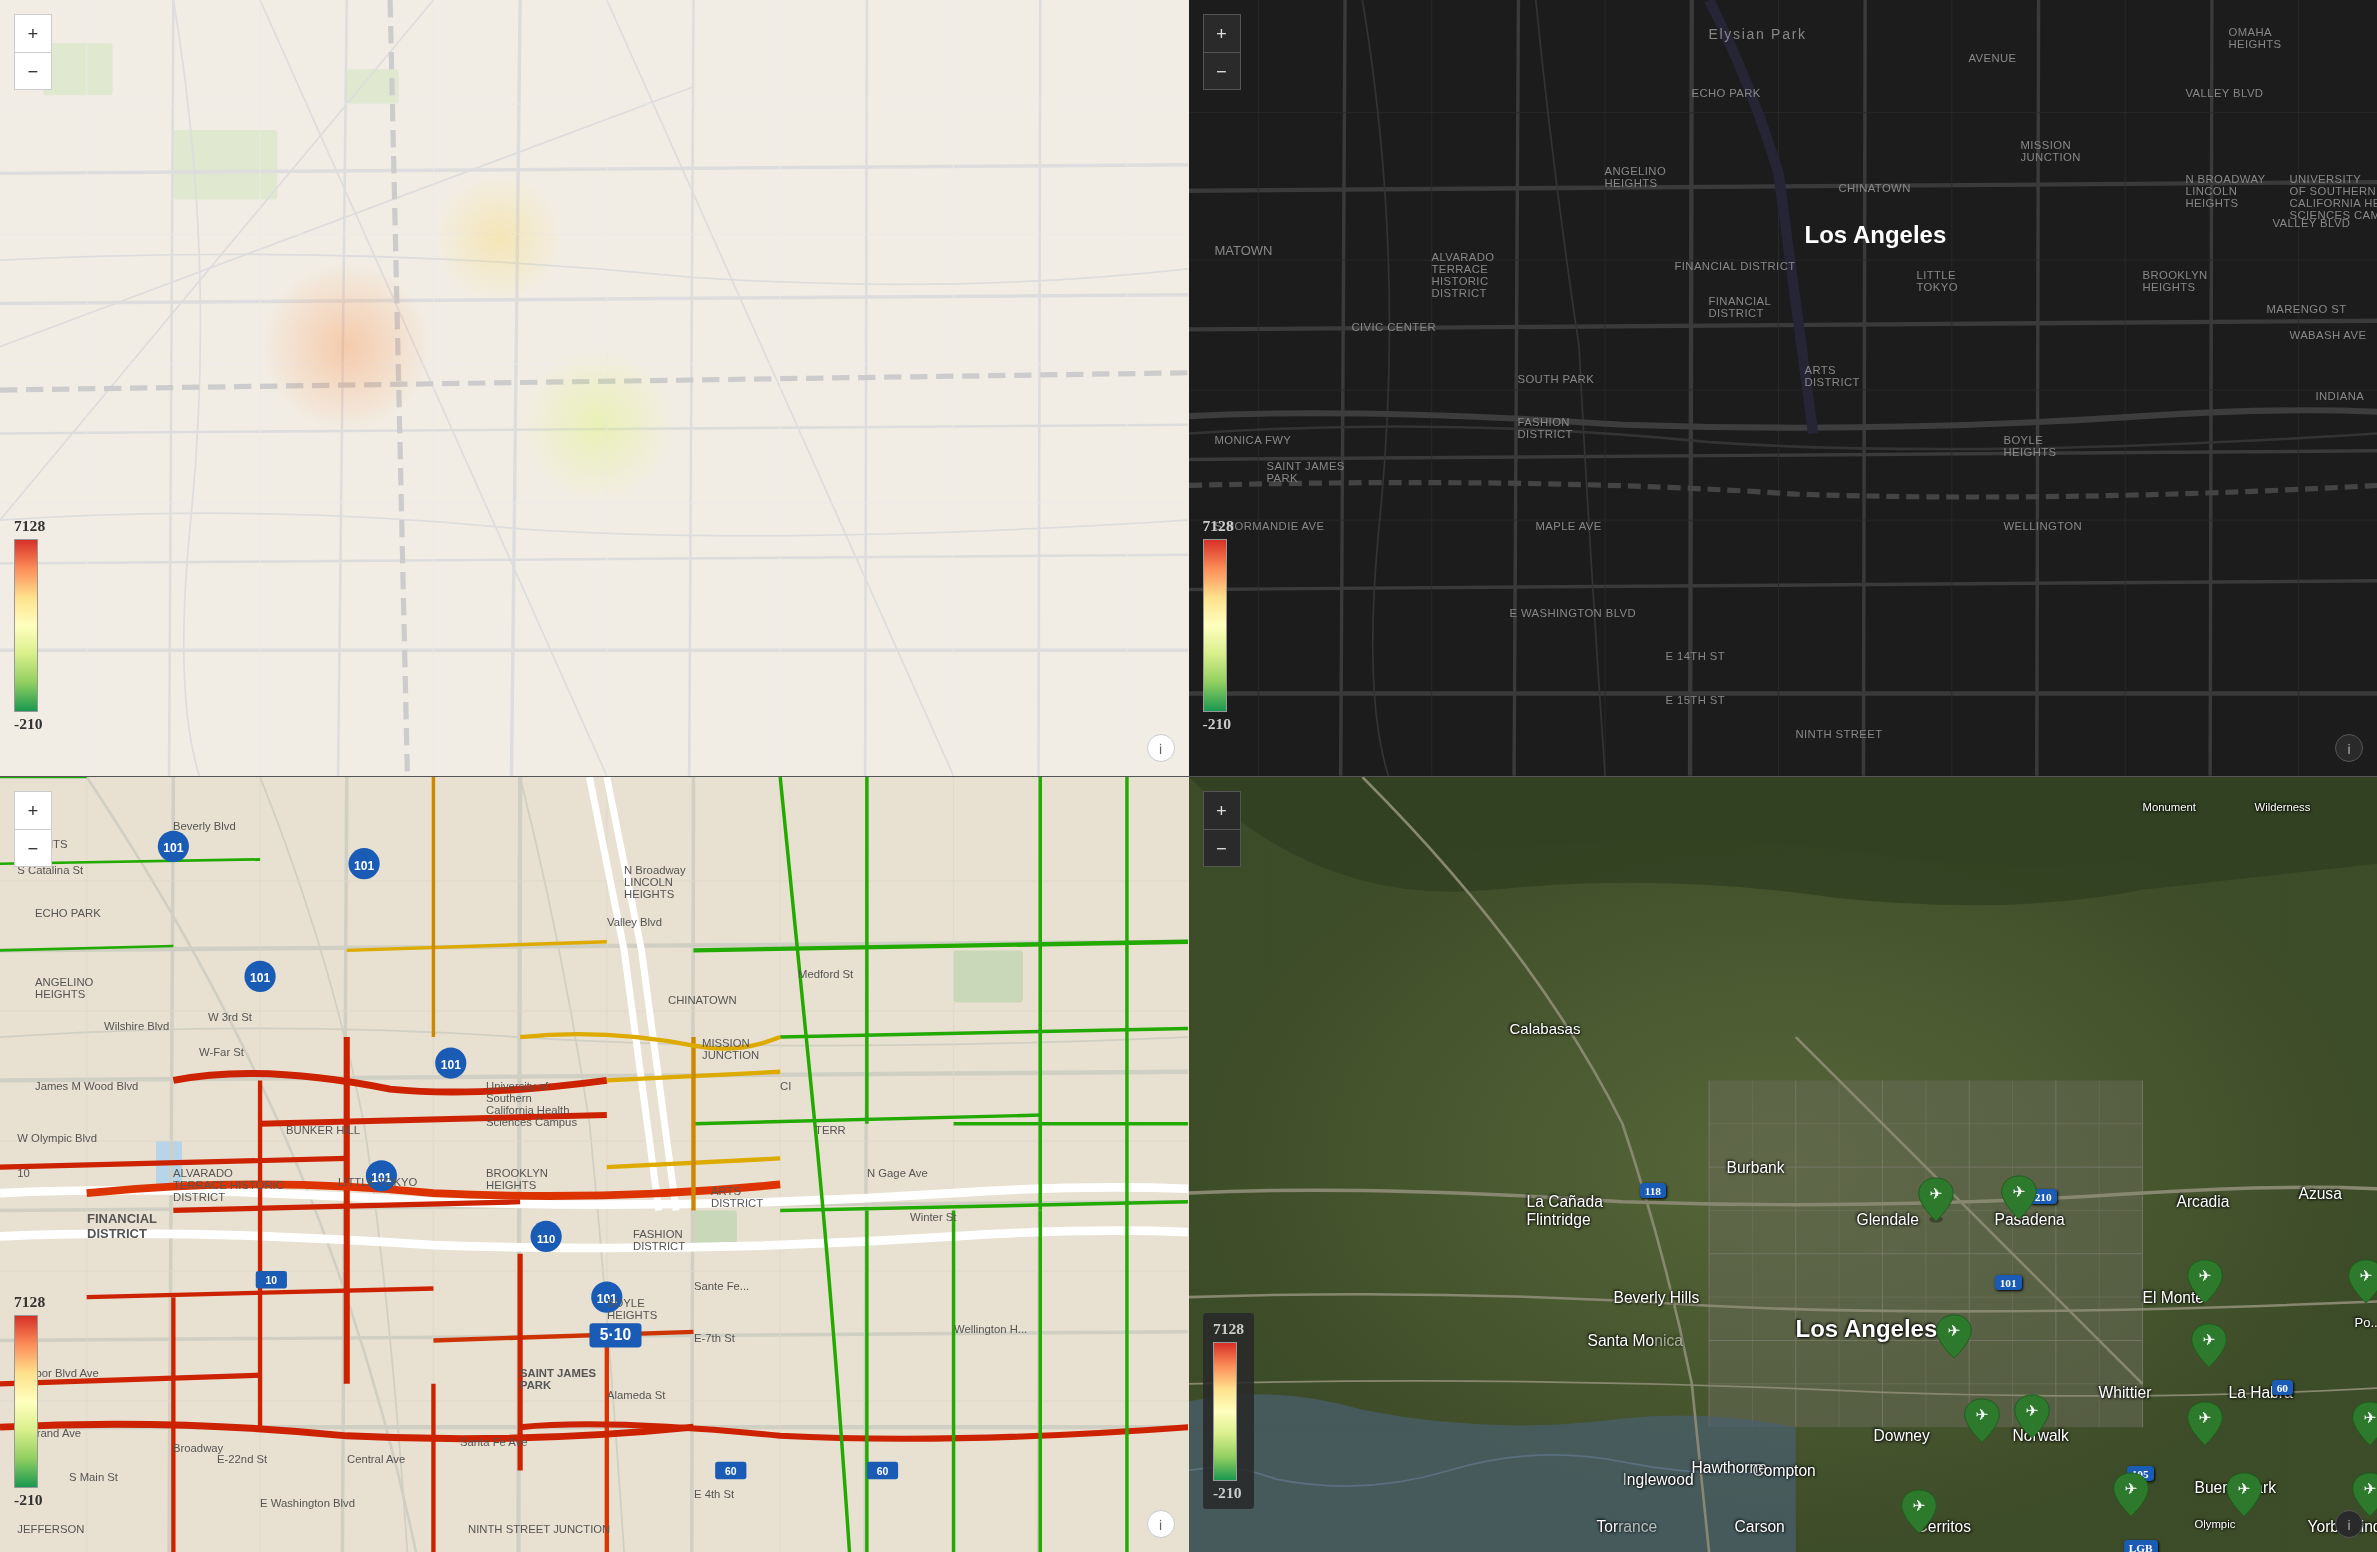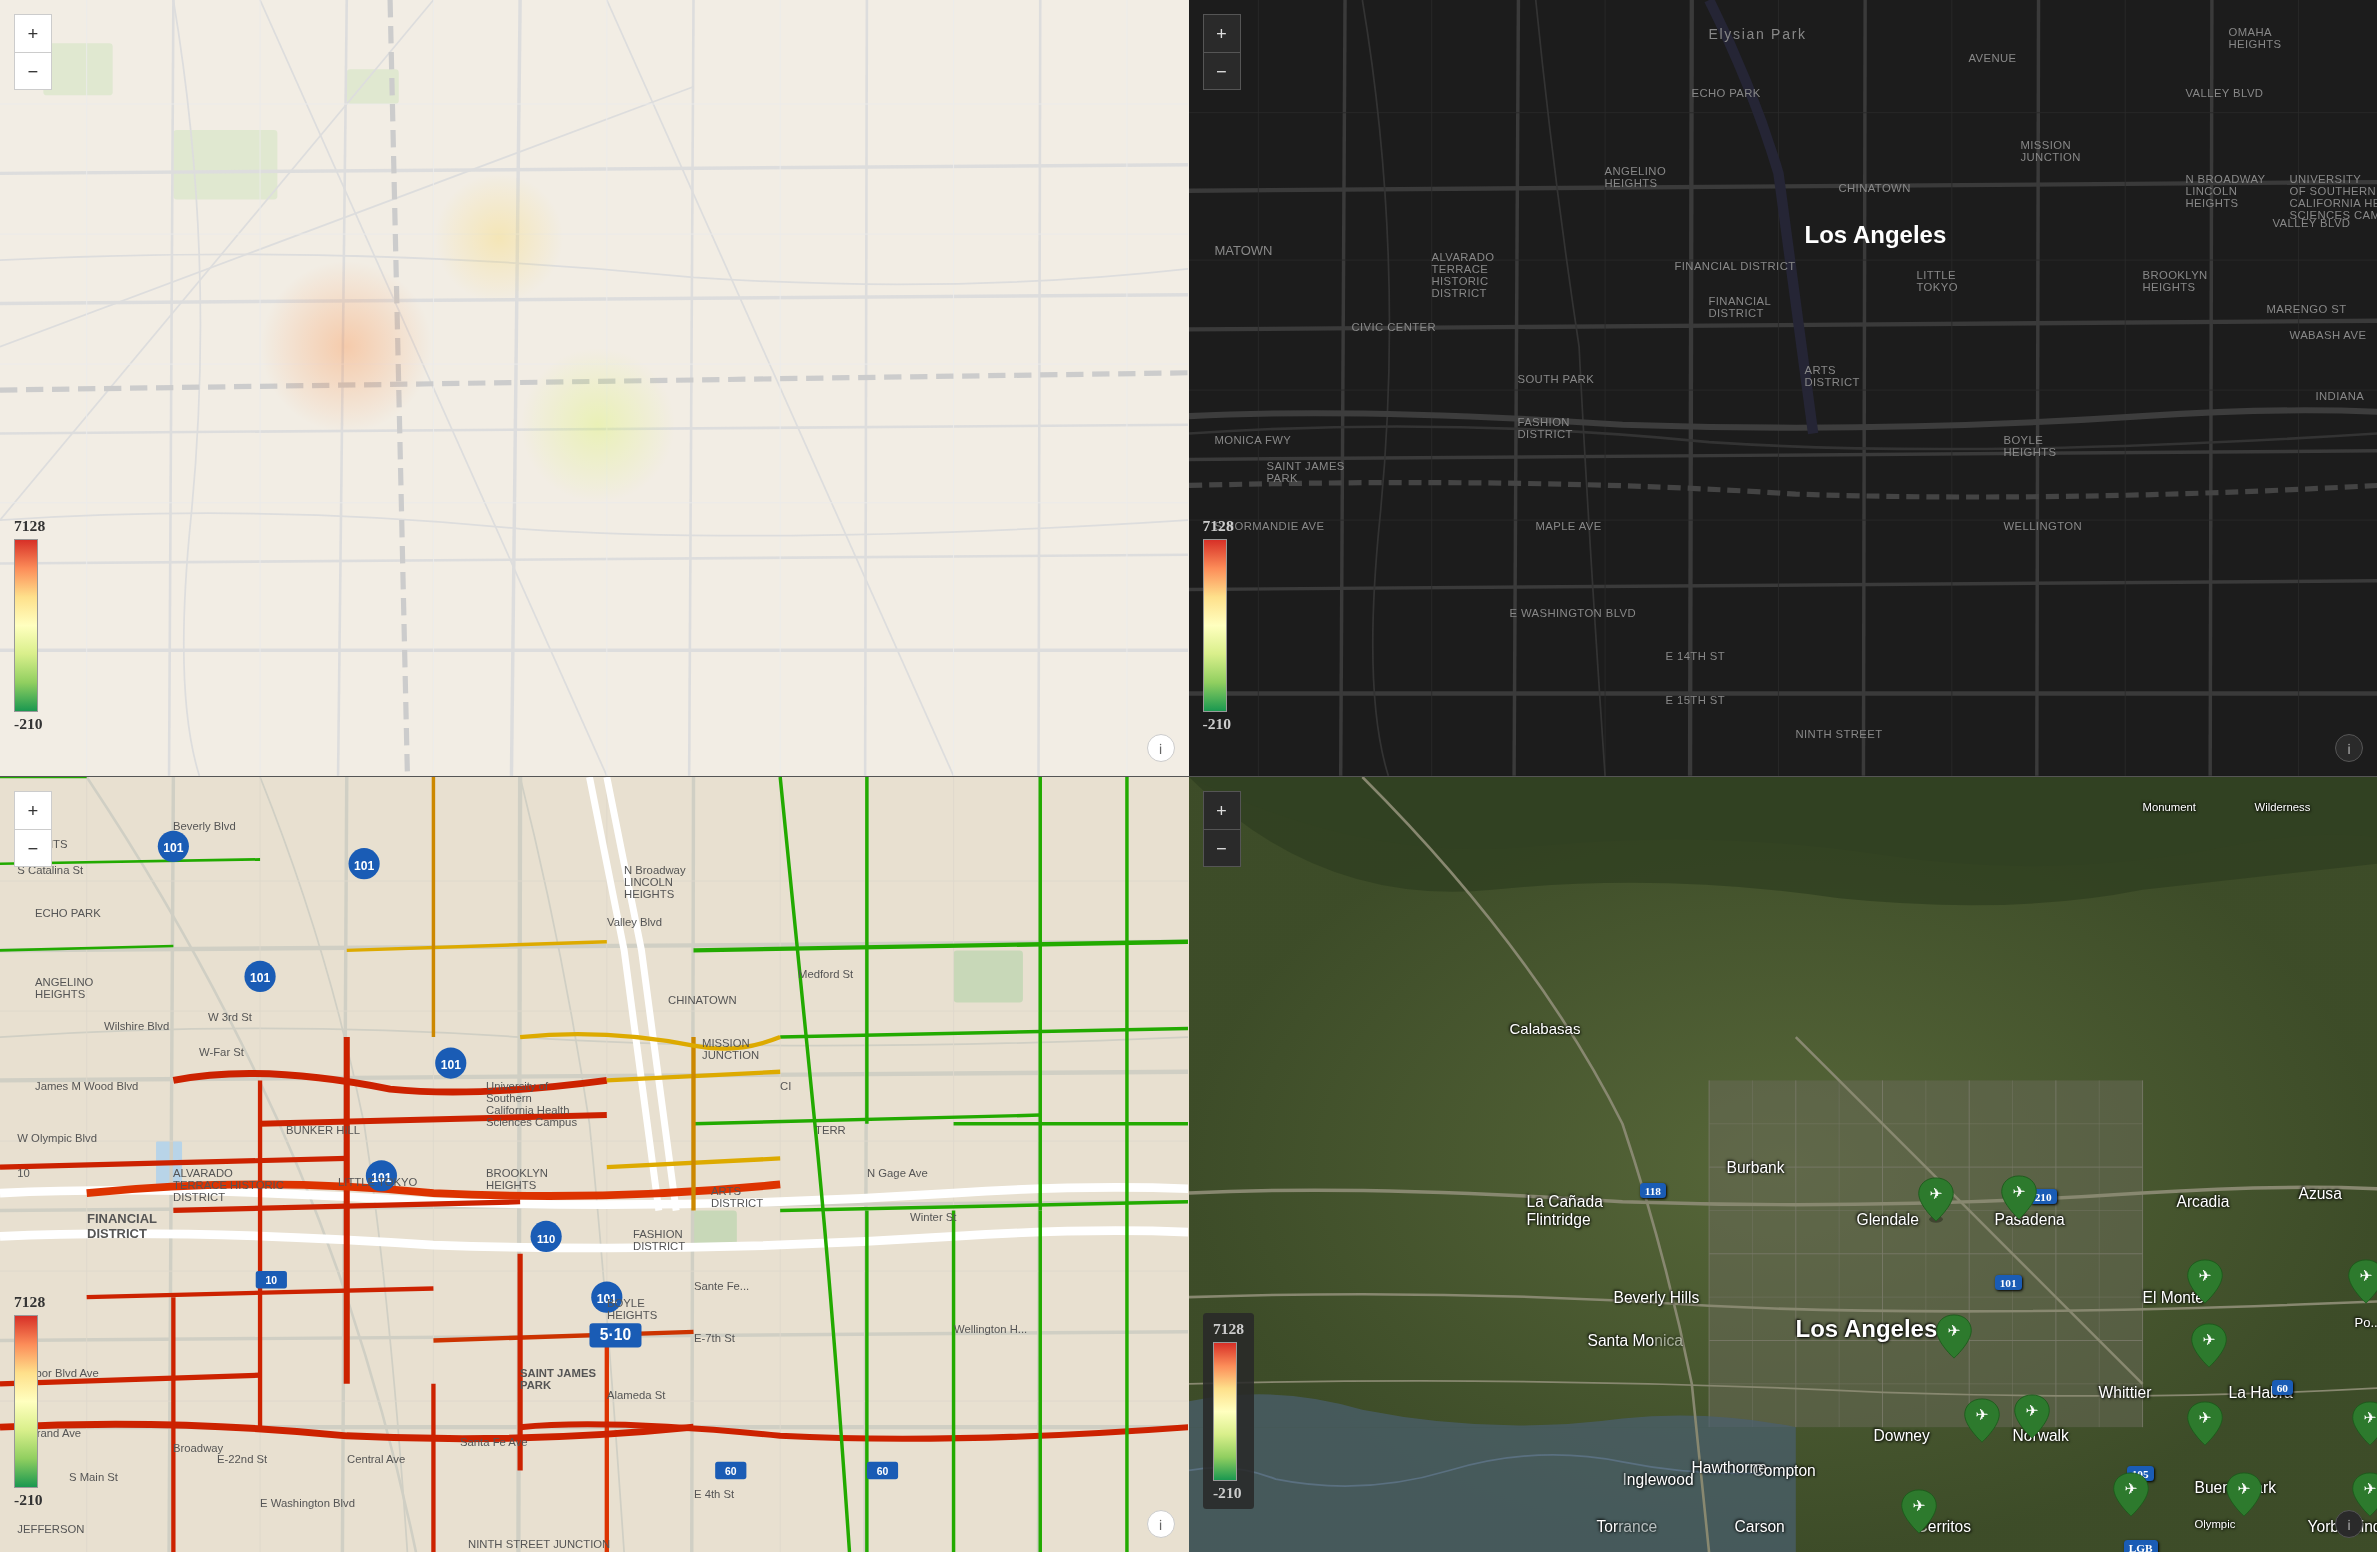--- a/index.html
+++ b/index.html
@@ -545,21 +545,21 @@
   <div class="road-label-bl" style="top:590px;left:520px;font-weight:bold;">SAINT JAMES<br>PARK</div>
   <div class="road-label-bl" style="top:590px;left:17.3px;">Harbor Blvd Ave</div>
   <div class="road-label-bl" style="top:650px;left:17.3px;">S Grand Ave</div>
   <div class="road-label-bl" style="top:694px;left:69px;">S Main St</div>
   <div class="road-label-bl" style="top:633px;left:173px;margin-top:32px;">Broadway</div>
   <div class="road-label-bl" style="top:676px;left:217px;">E-22nd St</div>
   <div class="road-label-bl" style="top:676px;left:347px;">Central Ave</div>
   <div class="road-label-bl" style="top:659px;left:460px;">Santa Fe Ave</div>
   <div class="road-label-bl" style="top:612px;left:607px;">Alameda St</div>
   <div class="road-label-bl" style="top:720px;left:260px;">E Washington Blvd</div>
-  <div class="road-label-bl" style="top:746px;left:468px;margin-top:15px;">NINTH STREET JUNCTION</div>
+  <div class="road-label-bl" style="top:746px;left:468px;">NINTH STREET JUNCTION</div>
   <div class="road-label-bl" style="top:746px;left:17.3px;">JEFFERSON</div>
   <div class="road-label-bl" style="top:711px;left:694px;">E 4th St</div>
   <div class="road-label-bl" style="top:555px;left:694px;">E-7th St</div>
   <div class="road-label-bl" style="top:503px;left:694px;">Sante Fe...</div>
 
   <div class="legend" style="bottom:43px;left:14px;">
     <span class="legend-label-top">7128</span>
     <div class="colorbar"></div>
     <span class="legend-label-bottom">-210</span>
   </div>

